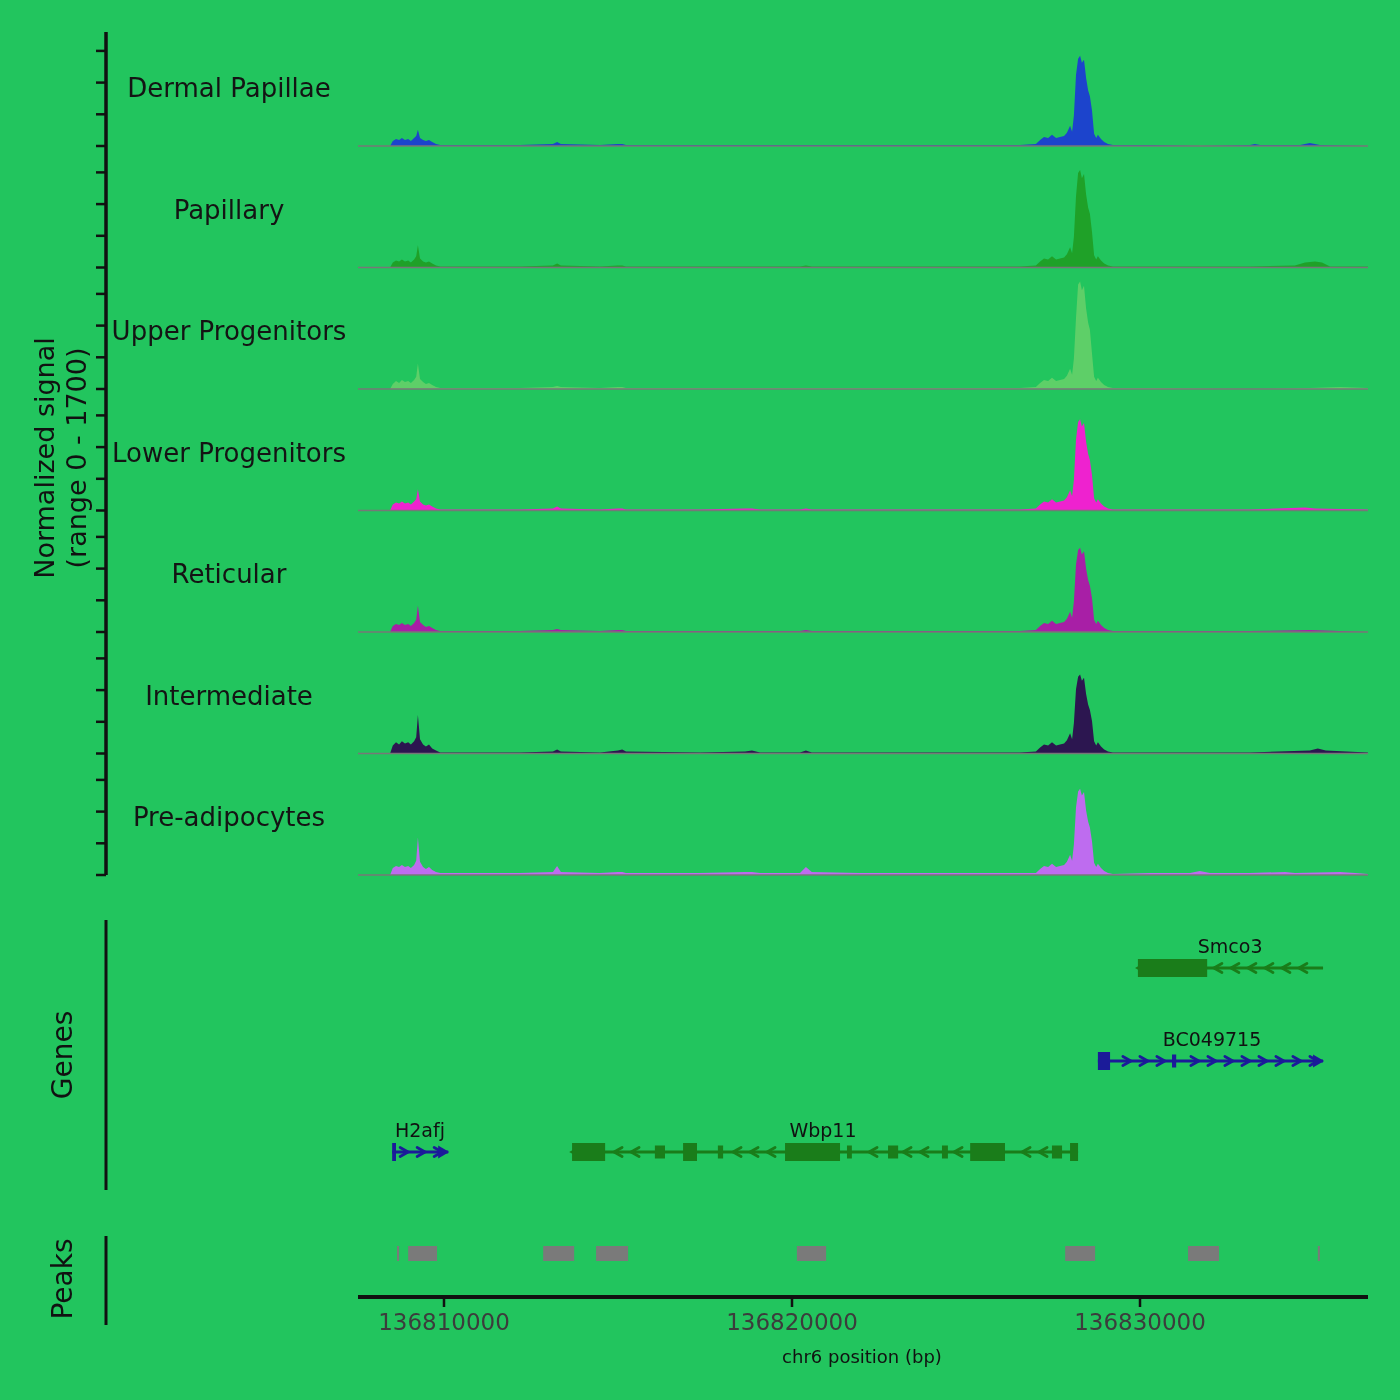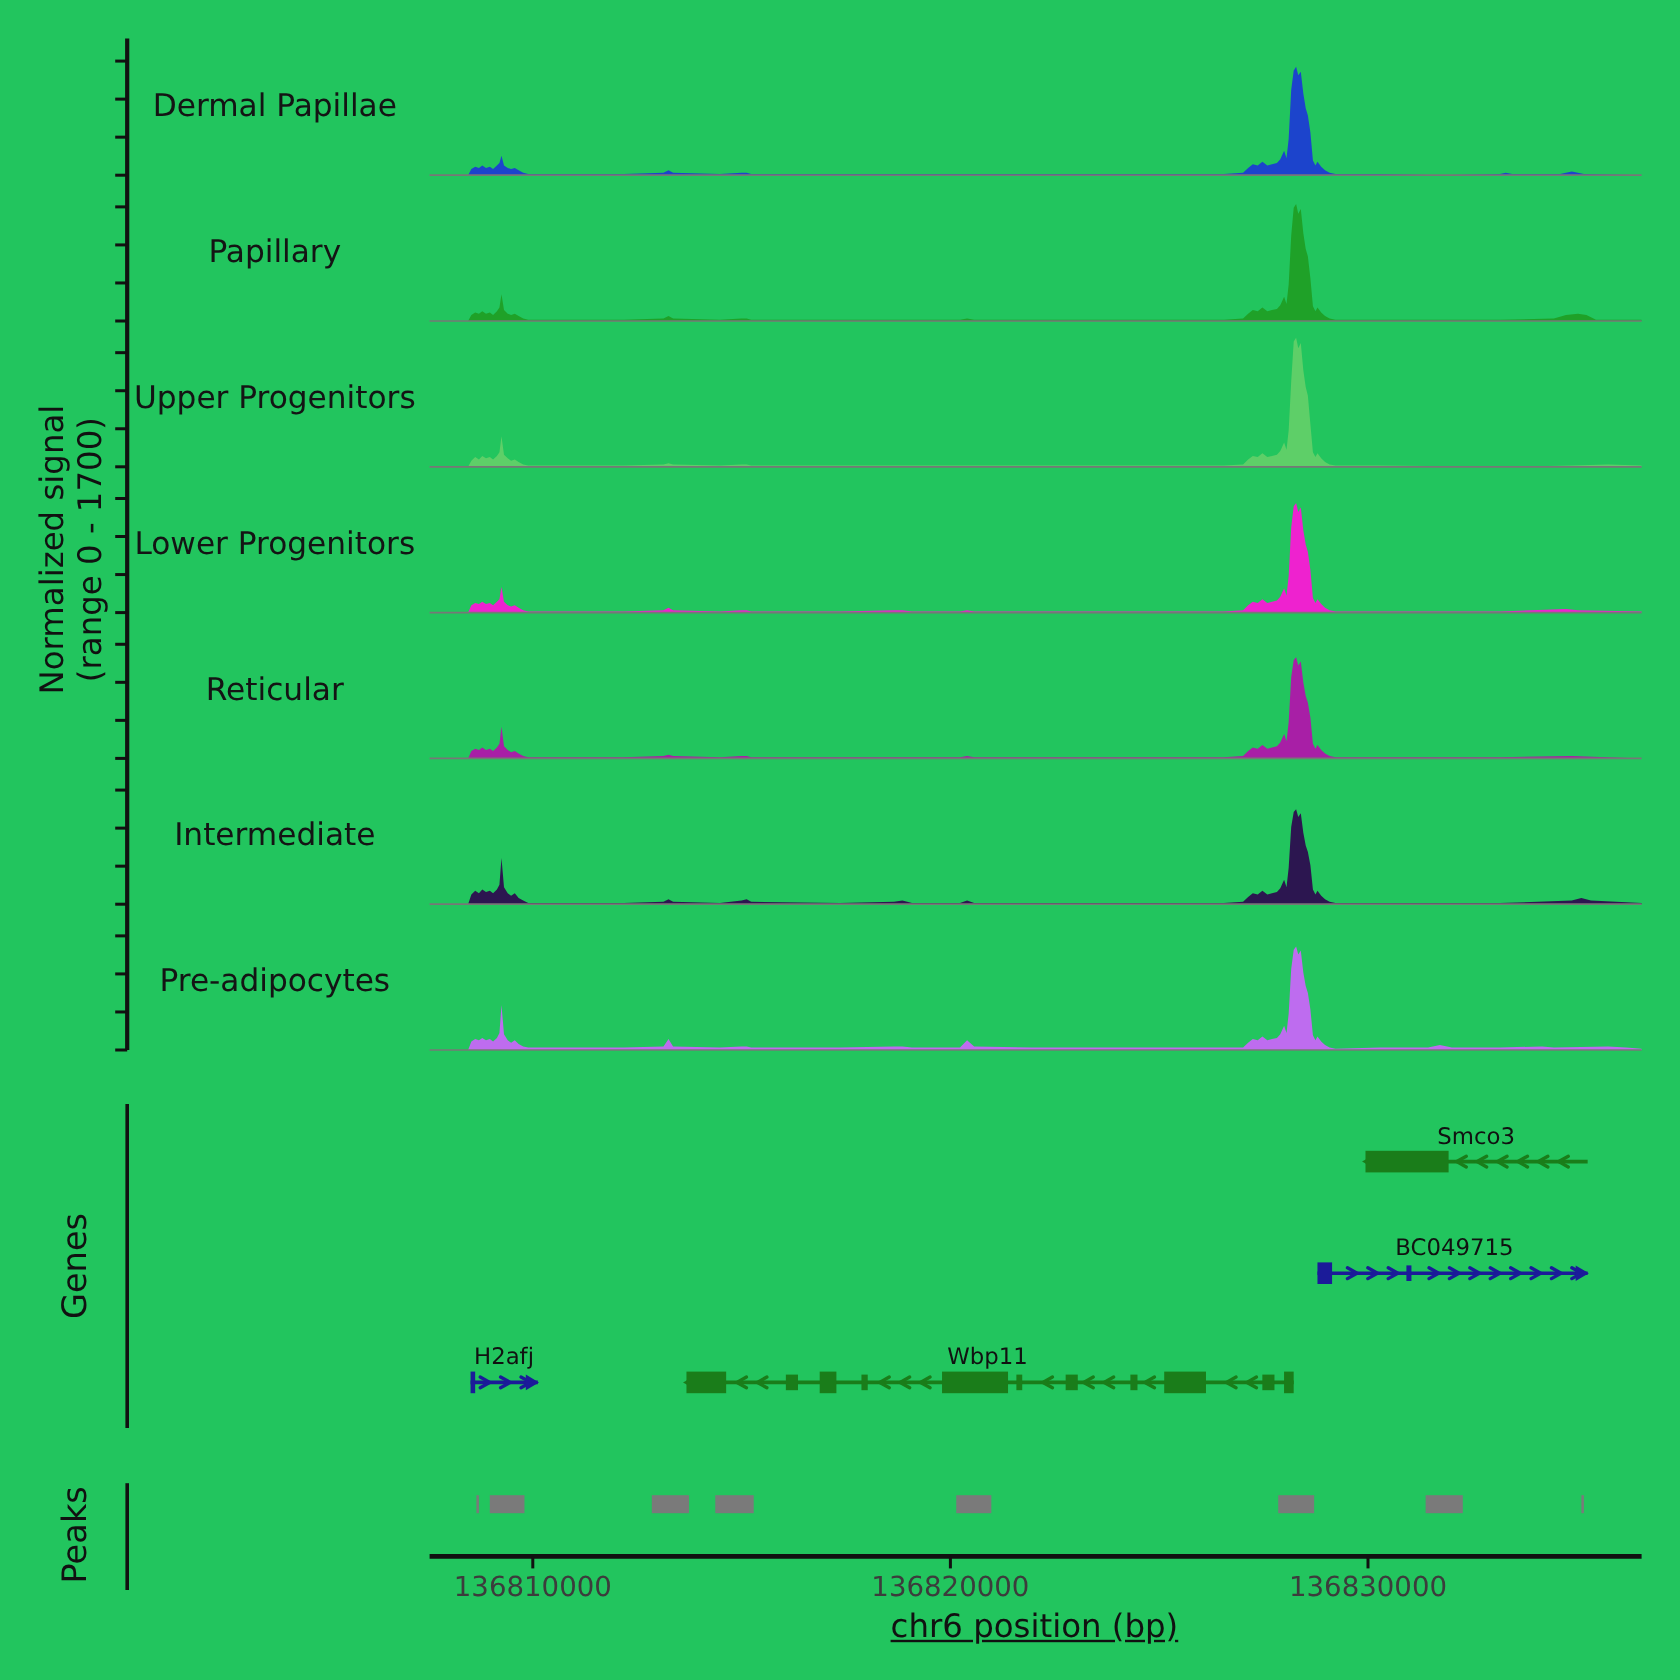--- a/index.html
+++ b/index.html
@@ -3,21 +3,21 @@
 <meta charset="utf-8">
 <style>
   html,body{margin:0;padding:0;background:#ffffff;}
   .canvas{position:relative;width:1400px;height:1400px;background:#22c55e;
           font-family:"DejaVu Sans","Liberation Sans",sans-serif;overflow:hidden;padding-left:20px;}
   svg{position:absolute;left:0;top:0;}
   .lbl{position:absolute;color:#111;white-space:nowrap;transform:translate(-50%,-50%);}
   .rot{transform:translate(-50%,-50%) rotate(-90deg);}
   .ylab{font-size:27px;color:#111;}
   .seclab{font-size:28px;color:#111;}
-  .xlab{font-size:27px;color:#111;text-decoration:underline;}
+  .xlab{font-size:18px;color:#111;}
 </style>
 </head>
 <body>
 
 <div class="canvas">
 
   <svg id="chart-svg" width="1400" height="1400" viewBox="0 0 1400 1400">
       <polygon points="358,146 358.0,146.0 390.1,146.0 392.8,140.9 396.0,138.9 399.1,139.9 401.9,137.9 405.0,139.9 408.2,138.9 410.9,140.9 414.1,137.9 416.2,135.9 417.9,129.8 420.0,137.9 423.1,139.9 425.9,140.9 429.0,139.9 432.2,141.9 436.0,144.0 440.2,145.0 470.1,145.0 519.9,145.0 552.9,144.0 557.1,141.9 560.9,144.0 599.9,145.0 618.0,144.0 622.2,144.0 626.0,145.0 700.1,145.0 745.0,145.0 752.0,145.0 760.0,145.0 800.0,145.0 805.9,145.0 811.8,145.0 859.9,145.0 899.9,145.0 950.0,145.0 990.0,145.0 1019.9,145.0 1035.9,144.0 1040.1,139.9 1044.0,136.9 1048.1,137.9 1052.0,134.8 1056.1,137.9 1060.0,136.9 1064.1,135.9 1066.9,132.8 1070.1,125.7 1072.1,131.8 1073.9,115.6 1076.0,75.0 1078.1,58.7 1080.1,55.7 1081.9,62.8 1084.0,59.8 1086.1,78.0 1088.1,90.2 1089.9,96.3 1092.0,110.5 1094.1,133.8 1096.2,137.9 1097.9,134.8 1101.0,138.9 1104.2,141.9 1108.0,144.0 1112.9,145.0 1150.1,145.0 1199.9,146.0 1250.0,145.0 1254.8,144.0 1260.1,145.0 1300.1,145.0 1309.8,143.0 1319.9,145.0 1367.9,146.0 1368,146" fill="#1c44cc" stroke="none"></polygon>
       <line x1="358" y1="146" x2="1368" y2="146" stroke="#777777" stroke-width="1.4"></line>
       <line x1="96" y1="146" x2="106" y2="146" stroke="#111111" stroke-width="2.5"></line>

